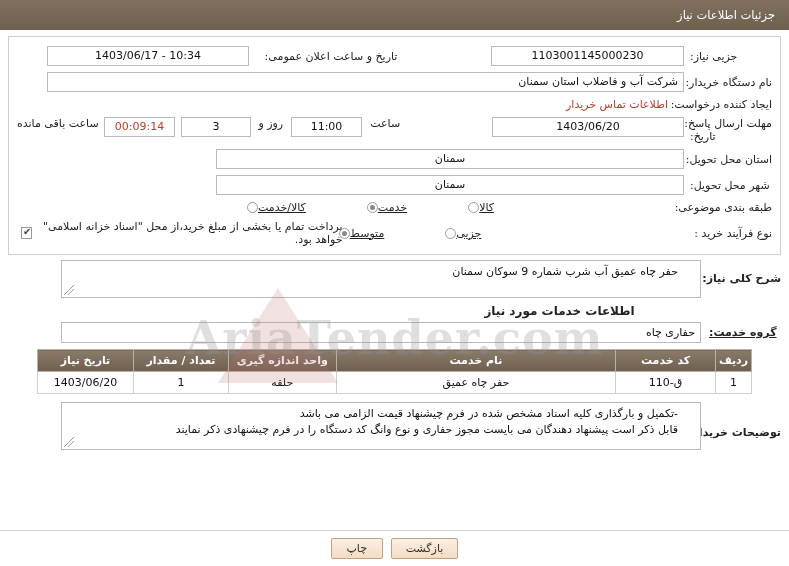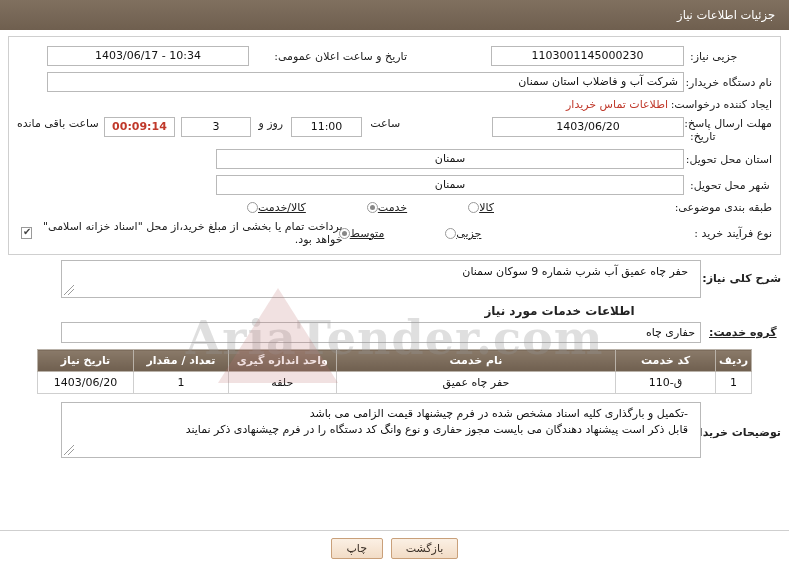--- a/index.html
+++ b/index.html
@@ -148,21 +148,21 @@
     border-right: 60px solid transparent;
     border-bottom: 95px solid rgba(190,120,120,0.22);
     left: 218px; top: 10px;
   }
   
   .bigbox {
     border: 1px solid #b9b9b9;
     background: #fff;
     position: relative;
     font-size: 11px;
-    padding: 3px 12px;
+    padding: 3px 22px;
     text-align: right;
     line-height: 16px;
     color: #111;
   }
   .bigbox .grip {
     position: absolute;
     left: 1px; bottom: 1px;
     width: 12px; height: 12px;
   }
   
@@ -230,21 +230,21 @@
     <div class="title">جزئیات اطلاعات نیاز</div>
   </div>
 
   <div class="content">
 
     <div class="panel" style="padding-top:9px;">
 
       <div class="row">
         <div class="lbl" style="width:88px; text-align:left;">جزیی نیاز:</div>
         <div class="field ltr" style="width:193px; margin-left:84px;">1103001145000230</div>
-        <div class="lbl" style="width:158px; text-align:right;">تاریخ و ساعت اعلان عمومی:</div>
+        <div class="lbl" style="width:158px; text-align:center;">تاریخ و ساعت اعلان عمومی:</div>
         <div class="field ltr" style="width:202px;">1403/06/17 - 10:34</div>
       </div>
 
       <div class="row">
         <div class="lbl" style="width:88px; text-align:left;">نام دستگاه خریدار:</div>
         <div class="field rightalign" style="width:637px;">شرکت آب و فاضلاب استان سمنان</div>
       </div>
 
       <div class="row">
         <div class="lbl" style="width:88px; text-align:left;">ایجاد کننده درخواست:</div>
@@ -256,21 +256,21 @@
       <div class="row" style="align-items:flex-start;">
         <div style="width:88px; text-align:left; line-height:13px; padding-left:6px;">
           <div class="lbl" style="width:auto; padding-left:0;">مهلت ارسال پاسخ: تا</div>
           <div class="lbl" style="width:auto; padding-left:0;">تاریخ:</div>
         </div>
         <div class="field ltr" style="width:193px; margin-left:84px;">1403/06/20</div>
         <div class="lbl" style="width:46px; text-align:center; padding-left:0;">ساعت</div>
         <div class="field ltr" style="width:72px;">11:00</div>
         <div class="lbl" style="width:40px; text-align:center; padding-left:0;">روز و</div>
         <div class="field ltr" style="width:70px;">3</div>
-        <div class="field ltr" style="width:72px; margin-right:6px; color:#c0392b;font-weight:bold;">00:09:14</div>
+        <div class="field ltr" style="width:72px; margin-right:6px; color:#c0392b;">00:09:14</div>
         <div class="lbl" style="width:auto; padding-left:0; padding-right:5px;">ساعت باقی مانده</div>
       </div>
 
       <div class="row">
         <div class="lbl" style="width:88px; text-align:left;">استان محل تحویل:</div>
         <div class="field" style="width:468px; margin-left:84px; text-align:center;">سمنان</div>
       </div>
 
       <div class="row">
         <div class="lbl" style="width:88px; text-align:left;">شهر محل تحویل:</div>
@@ -357,21 +357,21 @@
           <td>حفر چاه عمیق</td>
           <td>حلقه</td>
           <td>1</td>
           <td>1403/06/20</td>
         </tr>
       </tbody>
     </table>
 
     <div class="row" style="margin-top:8px; align-items:flex-start;">
       <div class="lbl bold" style="width:78px; text-align:left; padding-top:24px;">توضیحات خریدار:</div>
-      <div class="bigbox" style="width:640px; height:56px; margin-right:2px;">
+      <div class="bigbox" style="width:640px; height:48px; margin-right:2px;">
         <div>-تکمیل و بارگذاری کلیه اسناد مشخص شده در فرم چیشنهاد قیمت الزامی می باشد</div>
         <div>قابل ذکر است پیشنهاد دهندگان می بایست مجوز حفاری و نوع وانگ کد دستگاه را در فرم چیشنهادی ذکر نمایند</div>
         <span class="grip">
           <svg width="12" height="12" viewBox="0 0 12 12">
               <path d="M11 1 L1 11" stroke="#9b9b9b" stroke-width="1" fill="none"></path>
               <path d="M11 5 L5 11" stroke="#9b9b9b" stroke-width="1" fill="none"></path>
             </svg>
         </span>
       </div>
     </div>

